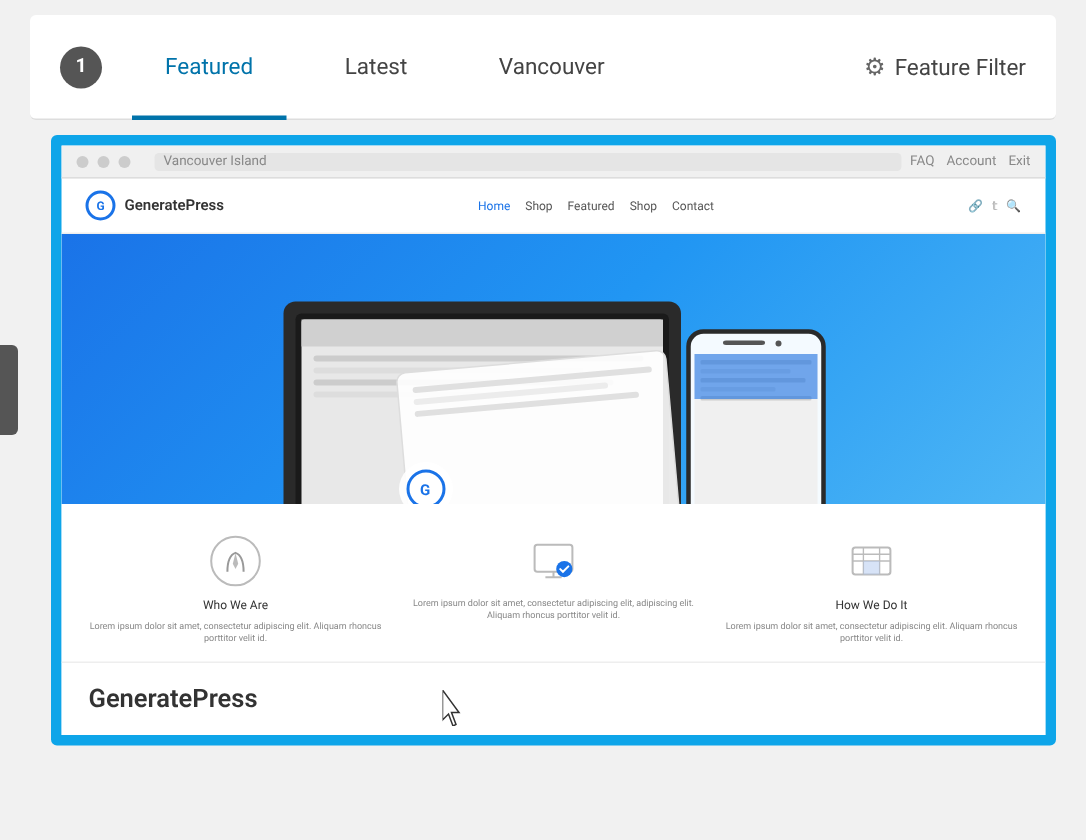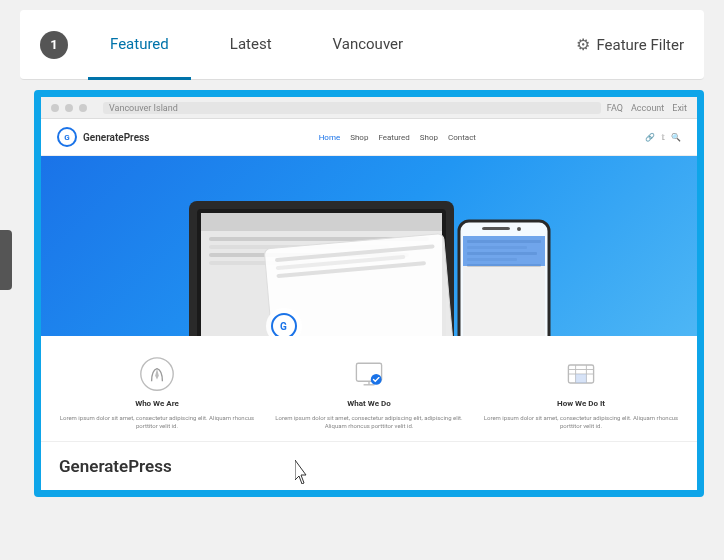--- a/index.html
+++ b/index.html
@@ -209,21 +209,21 @@
       width: 40px;
       height: 35px;
       margin: 0 auto 8px;
       display: flex;
       align-items: center;
       justify-content: center;
     }
 
     .feature-title {
       font-size: 8px;
-      font-weight: 700;
+      font-weight: 400;
       color: #333;
       margin-bottom: 6px;
     }
 
     .feature-text {
       font-size: 6px;
       color: #888;
       line-height: 1.4;
     }
 
@@ -378,21 +378,20 @@
         <div class="feature-icon-box">
           <svg viewBox="0 0 40 40" width="36" height="36">
             <rect x="6" y="8" width="28" height="20" rx="2" fill="none" stroke="#bbb" stroke-width="1.5"></rect>
             <line x1="14" y1="32" x2="26" y2="32" stroke="#bbb" stroke-width="1.5"></line>
             <line x1="20" y1="28" x2="20" y2="32" stroke="#bbb" stroke-width="1.5"></line>
 
             <circle cx="28" cy="26" r="6" fill="#1a73e8"></circle>
             <path d="M25 26 L27 28 L31 24" stroke="#fff" stroke-width="1.5" fill="none" stroke-linecap="round"></path>
           </svg>
         </div>
-        <div class="feature-title">What We Do</div>
         <div class="feature-text">Lorem ipsum dolor sit amet, consectetur adipiscing elit, adipiscing elit. Aliquam rhoncus porttitor velit id.</div>
       </div>
 
       <div class="gp-feature">
         <div class="feature-icon-box">
           <svg viewBox="0 0 40 40" width="36" height="36">
             <rect x="6" y="10" width="28" height="20" rx="2" fill="none" stroke="#bbb" stroke-width="1.5"></rect>
             <line x1="6" y1="15" x2="34" y2="15" stroke="#bbb" stroke-width="1"></line>
             <line x1="6" y1="20" x2="34" y2="20" stroke="#bbb" stroke-width="1"></line>
             <line x1="14" y1="10" x2="14" y2="30" stroke="#bbb" stroke-width="1"></line>

